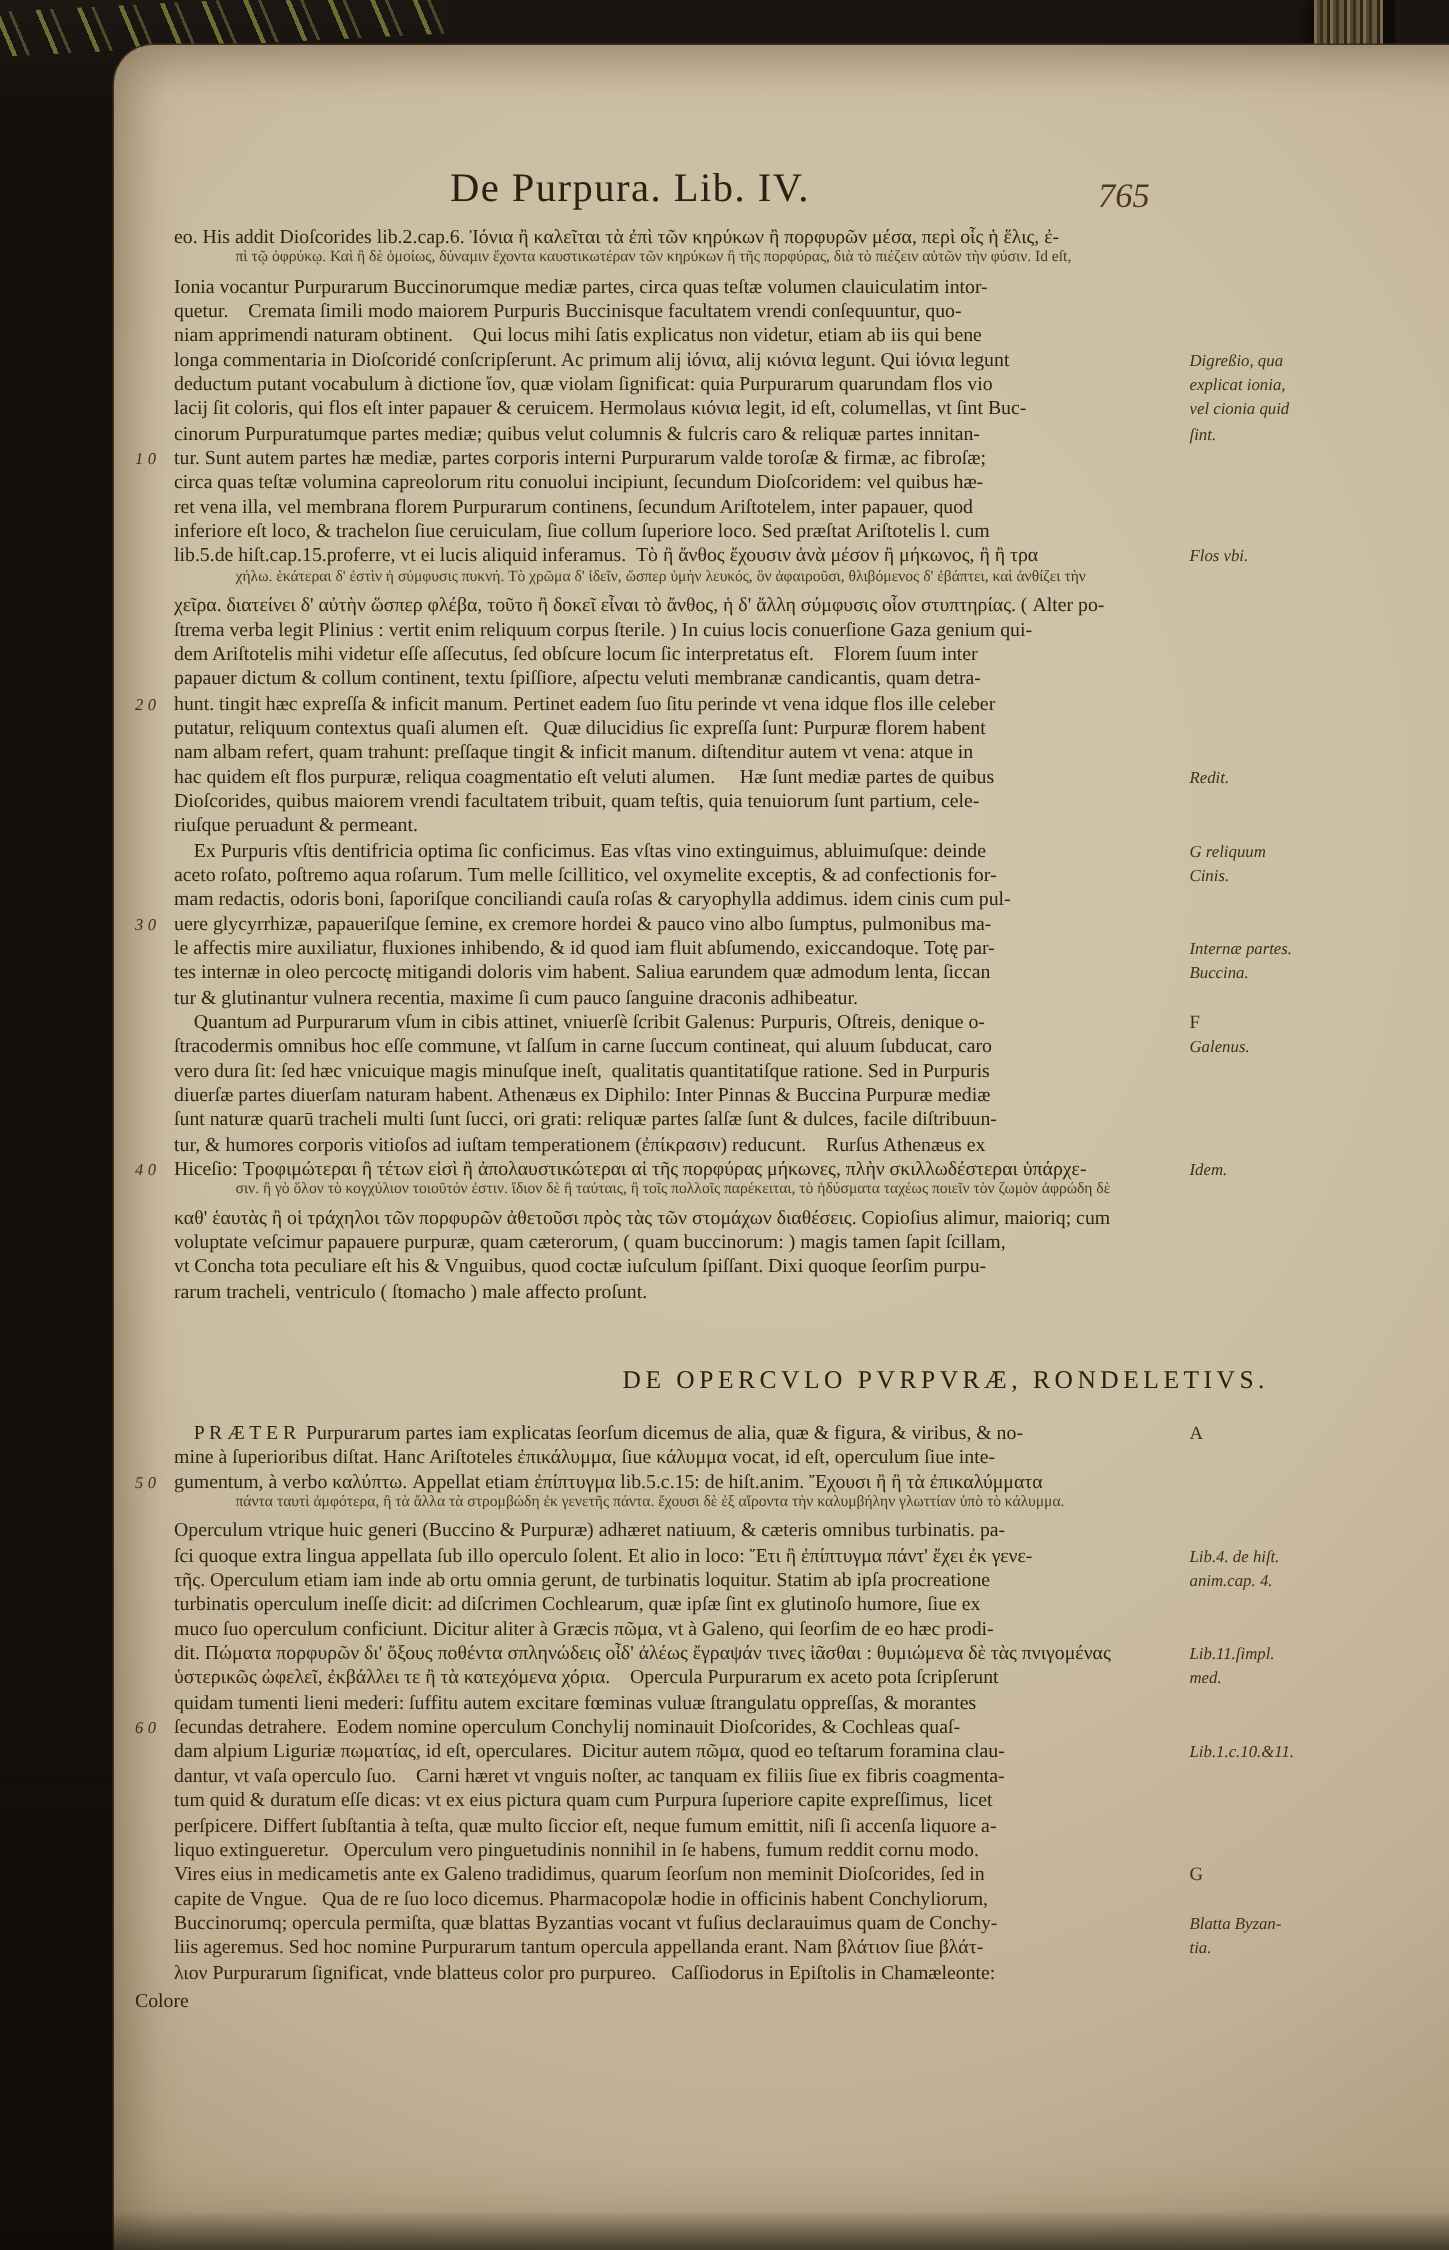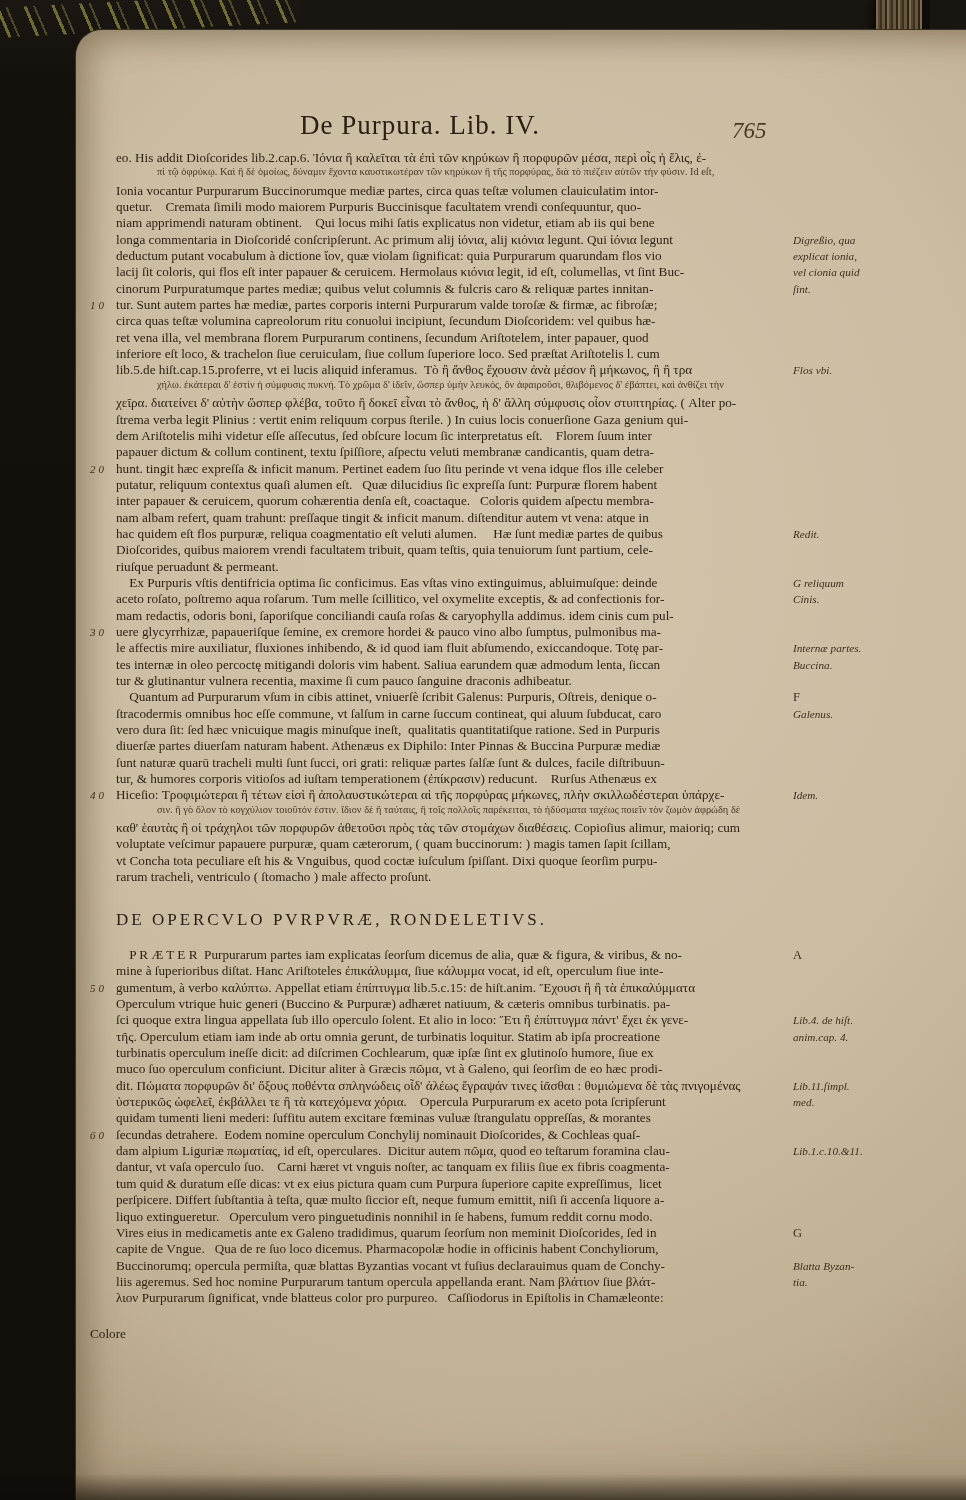--- a/index.html
+++ b/index.html
@@ -25,21 +25,21 @@
   .page-number{position:absolute;left:656px;top:88px;font-size:23px;font-style:italic;color:#4a3a24;}
   .body-block{position:absolute;left:14px;width:784px;}
   #block1{top:120px;}
   #block2{top:917px;}
   .line{display:flex;height:16.35px;align-items:baseline;}
   .lineno{width:26px;flex:none;font-size:11px;font-style:italic;letter-spacing:3px;color:#3c2f1d;}
   .ltext{width:670px;flex:none;font-size:13.2px;white-space:pre;overflow:hidden;}
   .ltext.g{font-size:10.4px;color:#473826;margin-left:41px;}
   .note{flex:1;font-size:11.2px;font-style:italic;white-space:nowrap;padding-left:7px;color:#3d2f1d;overflow:visible;}
   .note.rom{font-style:normal;font-size:12.5px;}
-  .section-heading{position:absolute;left:40px;top:880px;width:730px;text-align:left;
+  .section-heading{position:absolute;left:40px;top:880px;width:730px;text-align:right;
     font-size:17px;letter-spacing:3px;color:#2b2013;}
   .catchword-row{position:absolute;left:14px;top:1296px;width:720px;font-size:13.2px;color:#2e2315;}
   .bottom-shade{position:absolute;left:0;bottom:0;width:966px;height:26px;
     background:linear-gradient(0deg,rgba(10,8,5,.55),transparent);}
 </style>
 </head>
 <body>
 
 <div class="scene">
   <div class="stitches"></div>
@@ -151,25 +151,20 @@
           <span class="ltext">hunt. tingit hæc expreſſa &amp; inficit manum. Pertinet eadem ſuo ſitu perinde vt vena idque flos ille celeber</span>
           <span class="note"></span>
         </div>
         <div class="line">
           <span class="lineno"></span>
           <span class="ltext">putatur, reliquum contextus quaſi alumen eſt.   Quæ dilucidius ſic expreſſa ſunt: Purpuræ florem habent</span>
           <span class="note"></span>
         </div>
         <div class="line">
           <span class="lineno"></span>
-          <span class="ltext">inter papauer &amp; ceruicem, quorum cohærentia denſa eſt, coactaque.   Coloris quidem aſpectu membra-</span>
-          <span class="note"></span>
-        </div>
-        <div class="line">
-          <span class="lineno"></span>
           <span class="ltext">nam albam refert, quam trahunt: preſſaque tingit &amp; inficit manum. diſtenditur autem vt vena: atque in</span>
           <span class="note"></span>
         </div>
         <div class="line">
           <span class="lineno"></span>
           <span class="ltext">hac quidem eſt flos purpuræ, reliqua coagmentatio eſt veluti alumen.     Hæ ſunt mediæ partes de quibus</span>
           <span class="note">Redit.</span>
         </div>
         <div class="line">
           <span class="lineno"></span>
@@ -287,20 +282,25 @@
           <span class="note rom">A</span>
         </div>
         <div class="line">
           <span class="lineno"></span>
           <span class="ltext">mine à ſuperioribus diſtat. Hanc Ariſtoteles ἐπικάλυμμα, ſiue κάλυμμα vocat, id eſt, operculum ſiue inte-</span>
           <span class="note"></span>
         </div>
         <div class="line">
           <span class="lineno">50</span>
           <span class="ltext">gumentum, à verbo καλύπτω. Appellat etiam ἐπίπτυγμα lib.5.c.15: de hiſt.anim. Ἔχουσι ἢ ἢ τὰ ἐπικαλύμματα</span>
+          <span class="note"></span>
+        </div>
+        <div class="line">
+          <span class="lineno"></span>
+          <span class="ltext g">πάντα ταυτὶ ἀμφότερα, ἢ τὰ ἄλλα τὰ στρομβώδη ἐκ γενετῆς πάντα. ἔχουσι δὲ ἐξ αἵροντα τὴν καλυμβήλην γλωττίαν ὑπὸ τὸ κάλυμμα.</span>
           <span class="note"></span>
         </div>
         <div class="line">
           <span class="lineno"></span>
           <span class="ltext">Operculum vtrique huic generi (Buccino &amp; Purpuræ) adhæret natiuum, &amp; cæteris omnibus turbinatis. pa-</span>
           <span class="note"></span>
         </div>
         <div class="line">
           <span class="lineno"></span>
           <span class="ltext">ſci quoque extra lingua appellata ſub illo operculo ſolent. Et alio in loco: Ἔτι ἢ ἐπίπτυγμα πάντ' ἔχει ἐκ γενε-</span>

